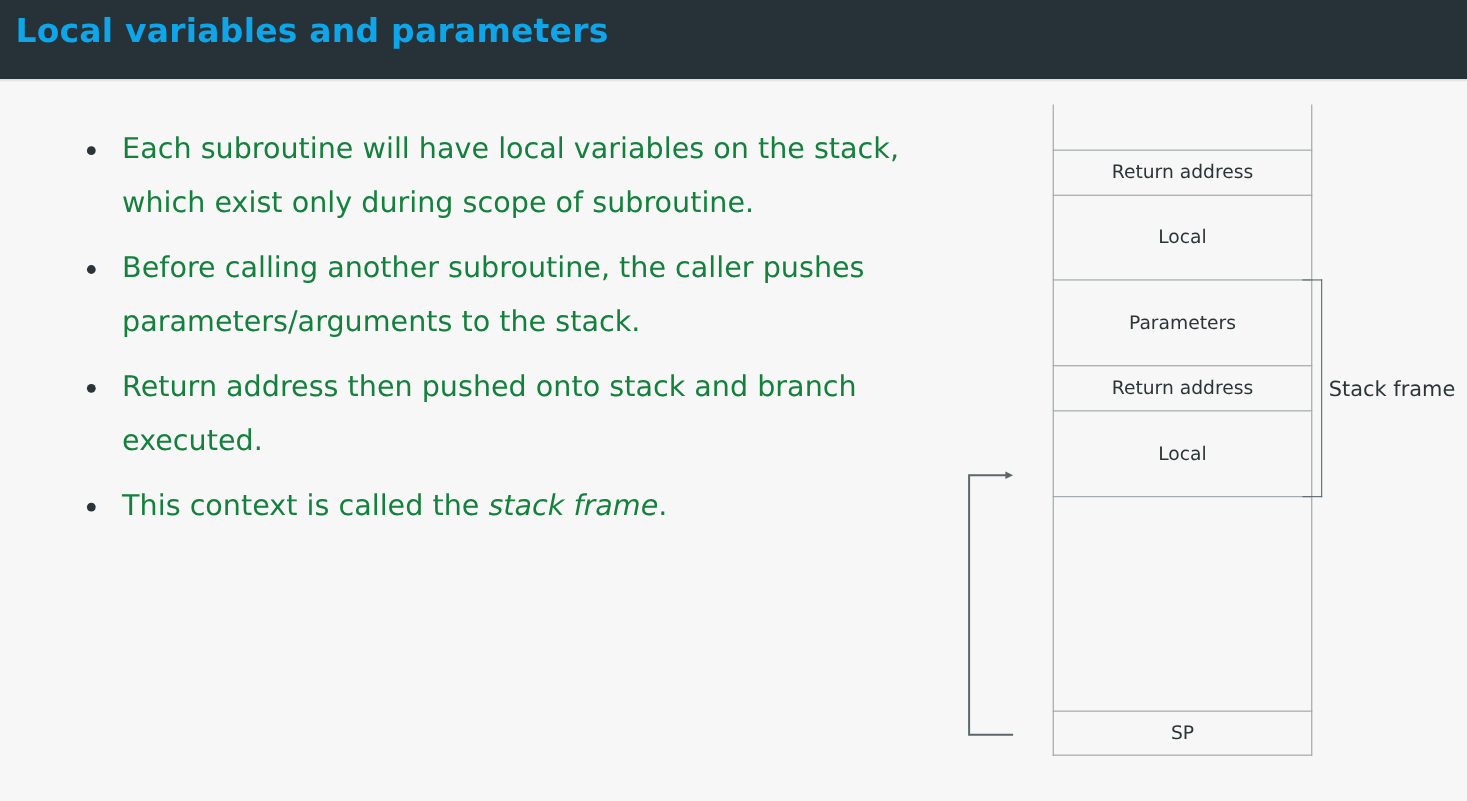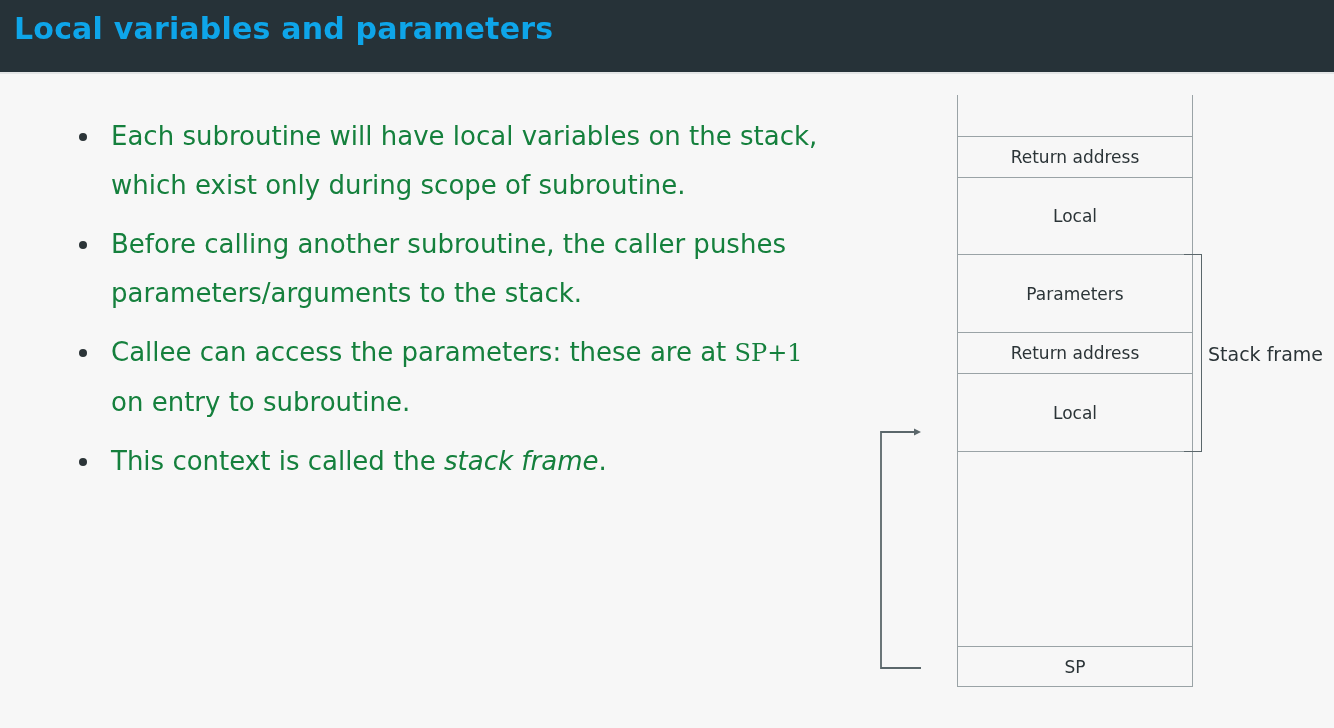--- a/index.html
+++ b/index.html
@@ -146,21 +146,21 @@
 <body>
 
 <div class="titlebar">
   <div class="title">Local variables and parameters</div>
 </div>
 <div class="titlebar-rule"></div>
 
 <ul class="bullet-list" id="bullet-list">
     <li class="bullet-item"><span class="bullet-text">Each subroutine will have local variables on the stack, which exist only during scope of subroutine.</span></li>
     <li class="bullet-item"><span class="bullet-text">Before calling another subroutine, the caller pushes parameters/arguments to the stack.</span></li>
-    <li class="bullet-item"><span class="bullet-text">Callee can access the parameters: these are at <span class="mono-inline">SP+1</span> on entry to subroutine.</span></li>
+    <li class="bullet-item"><span class="bullet-text">Return address then pushed onto stack and branch executed.</span></li>
     <li class="bullet-item"><span class="bullet-text">This context is called the <span class="ital">stack frame</span>.</span></li>
   </ul>
 
 <div class="stack-diagram">
 
   <div class="stack-table" id="stack-table">
       <div class="stack-cell cell-open-top" style="height: 42px;">
         <span></span>
       </div>
       <div class="stack-cell" style="height: 41px;">

